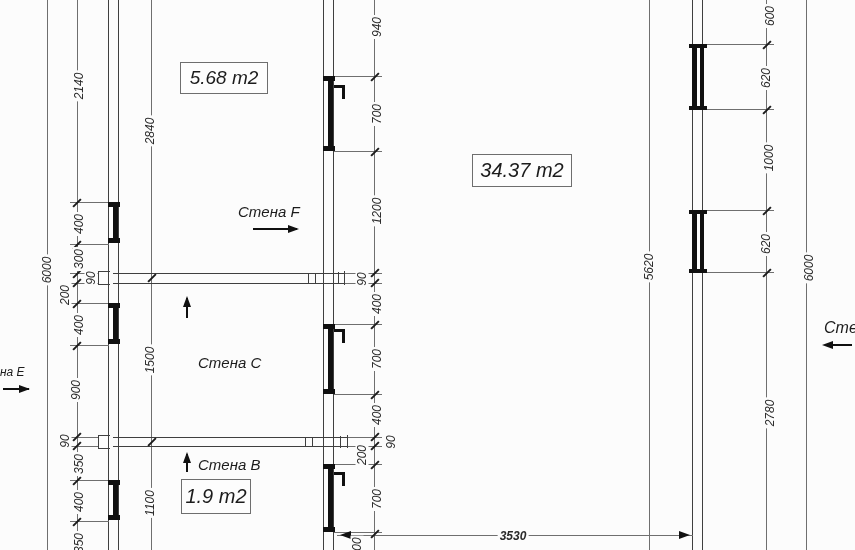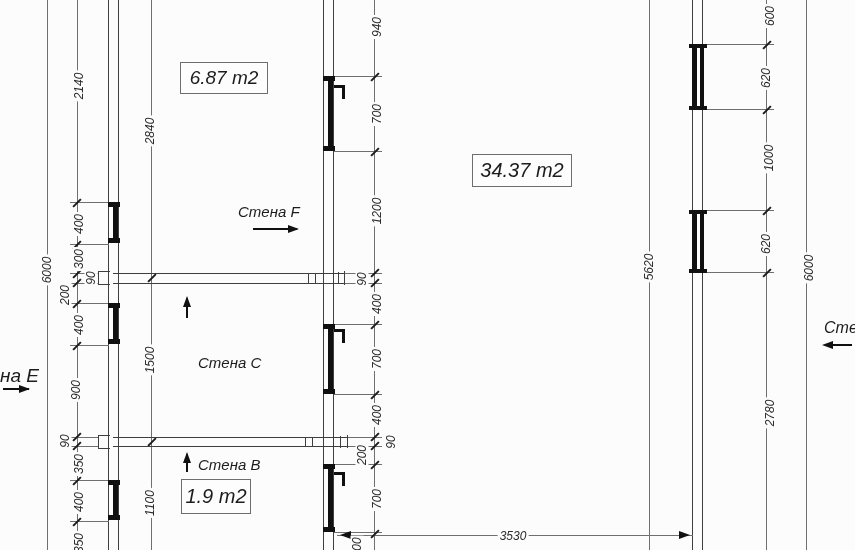--- a/index.html
+++ b/index.html
@@ -185,49 +185,49 @@
       <span class="dim rot" style="left: 377px; top: 114px;">700</span>
       <span class="dim rot" style="left: 377px; top: 211px;">1200</span>
       <span class="dim rot" style="left: 362px; top: 279px;">90</span>
       <span class="dim rot" style="left: 377px; top: 304px;">400</span>
       <span class="dim rot" style="left: 377px; top: 359px;">700</span>
       <span class="dim rot" style="left: 377px; top: 415px;">400</span>
       <span class="dim rot" style="left: 391px; top: 442px;">90</span>
       <span class="dim rot" style="left: 362px; top: 455px;">200</span>
       <span class="dim rot" style="left: 377px; top: 499px;">700</span>
       <span class="dim rot" style="left: 357px; top: 544px;">00</span>
-      <span class="dim" style="left: 513px; top: 536px;">3530</span>
+      <span class="dim" style="left: 513px; top: 536px; font-weight: bold;">3530</span>
       <span class="dim rot" style="left: 649px; top: 267px;">5620</span>
       <span class="dim rot" style="left: 770px; top: 16px;">600</span>
       <span class="dim rot" style="left: 766px; top: 78px;">620</span>
       <span class="dim rot" style="left: 769px; top: 158px;">1000</span>
       <span class="dim rot" style="left: 766px; top: 244px;">620</span>
       <span class="dim rot" style="left: 770px; top: 413px;">2780</span>
       <span class="dim rot" style="left: 809px; top: 268px;">6000</span>
     </div>
 
   <div class="room" style="left:180px;top:62px;width:86px;height:30px;font-size:19px;">
-    <span>6.87 m2</span>
+    <span>5.68 m2</span>
   </div>
   <div class="room" style="left:472px;top:154px;width:98px;height:31px;">
     <span>34.37 m2</span>
   </div>
   <div class="room" style="left:181px;top:479px;width:68px;height:33px;">
     <span>1.9 m2</span>
   </div>
 
   <div class="wlabel" style="left:238px;top:203px;">
     <span>Стена F</span>
   </div>
   <div class="wlabel" style="left:198px;top:314px;margin-top:40px;">
     <span>Стена C</span>
   </div>
   <div class="wlabel" style="left:198px;top:456px;">
     <span>Стена B</span>
   </div>
-  <div class="wlabel" style="left:0px;top:365px;font-size:19px;">
+  <div class="wlabel" style="left:0px;top:365px;font-size:12px;">
     <span>на Е</span>
   </div>
   <div class="wlabel" style="left:824px;top:319px;font-size:16px;">
     <span>Сте</span>
   </div>
 
 </div>
 
 </body></html>

